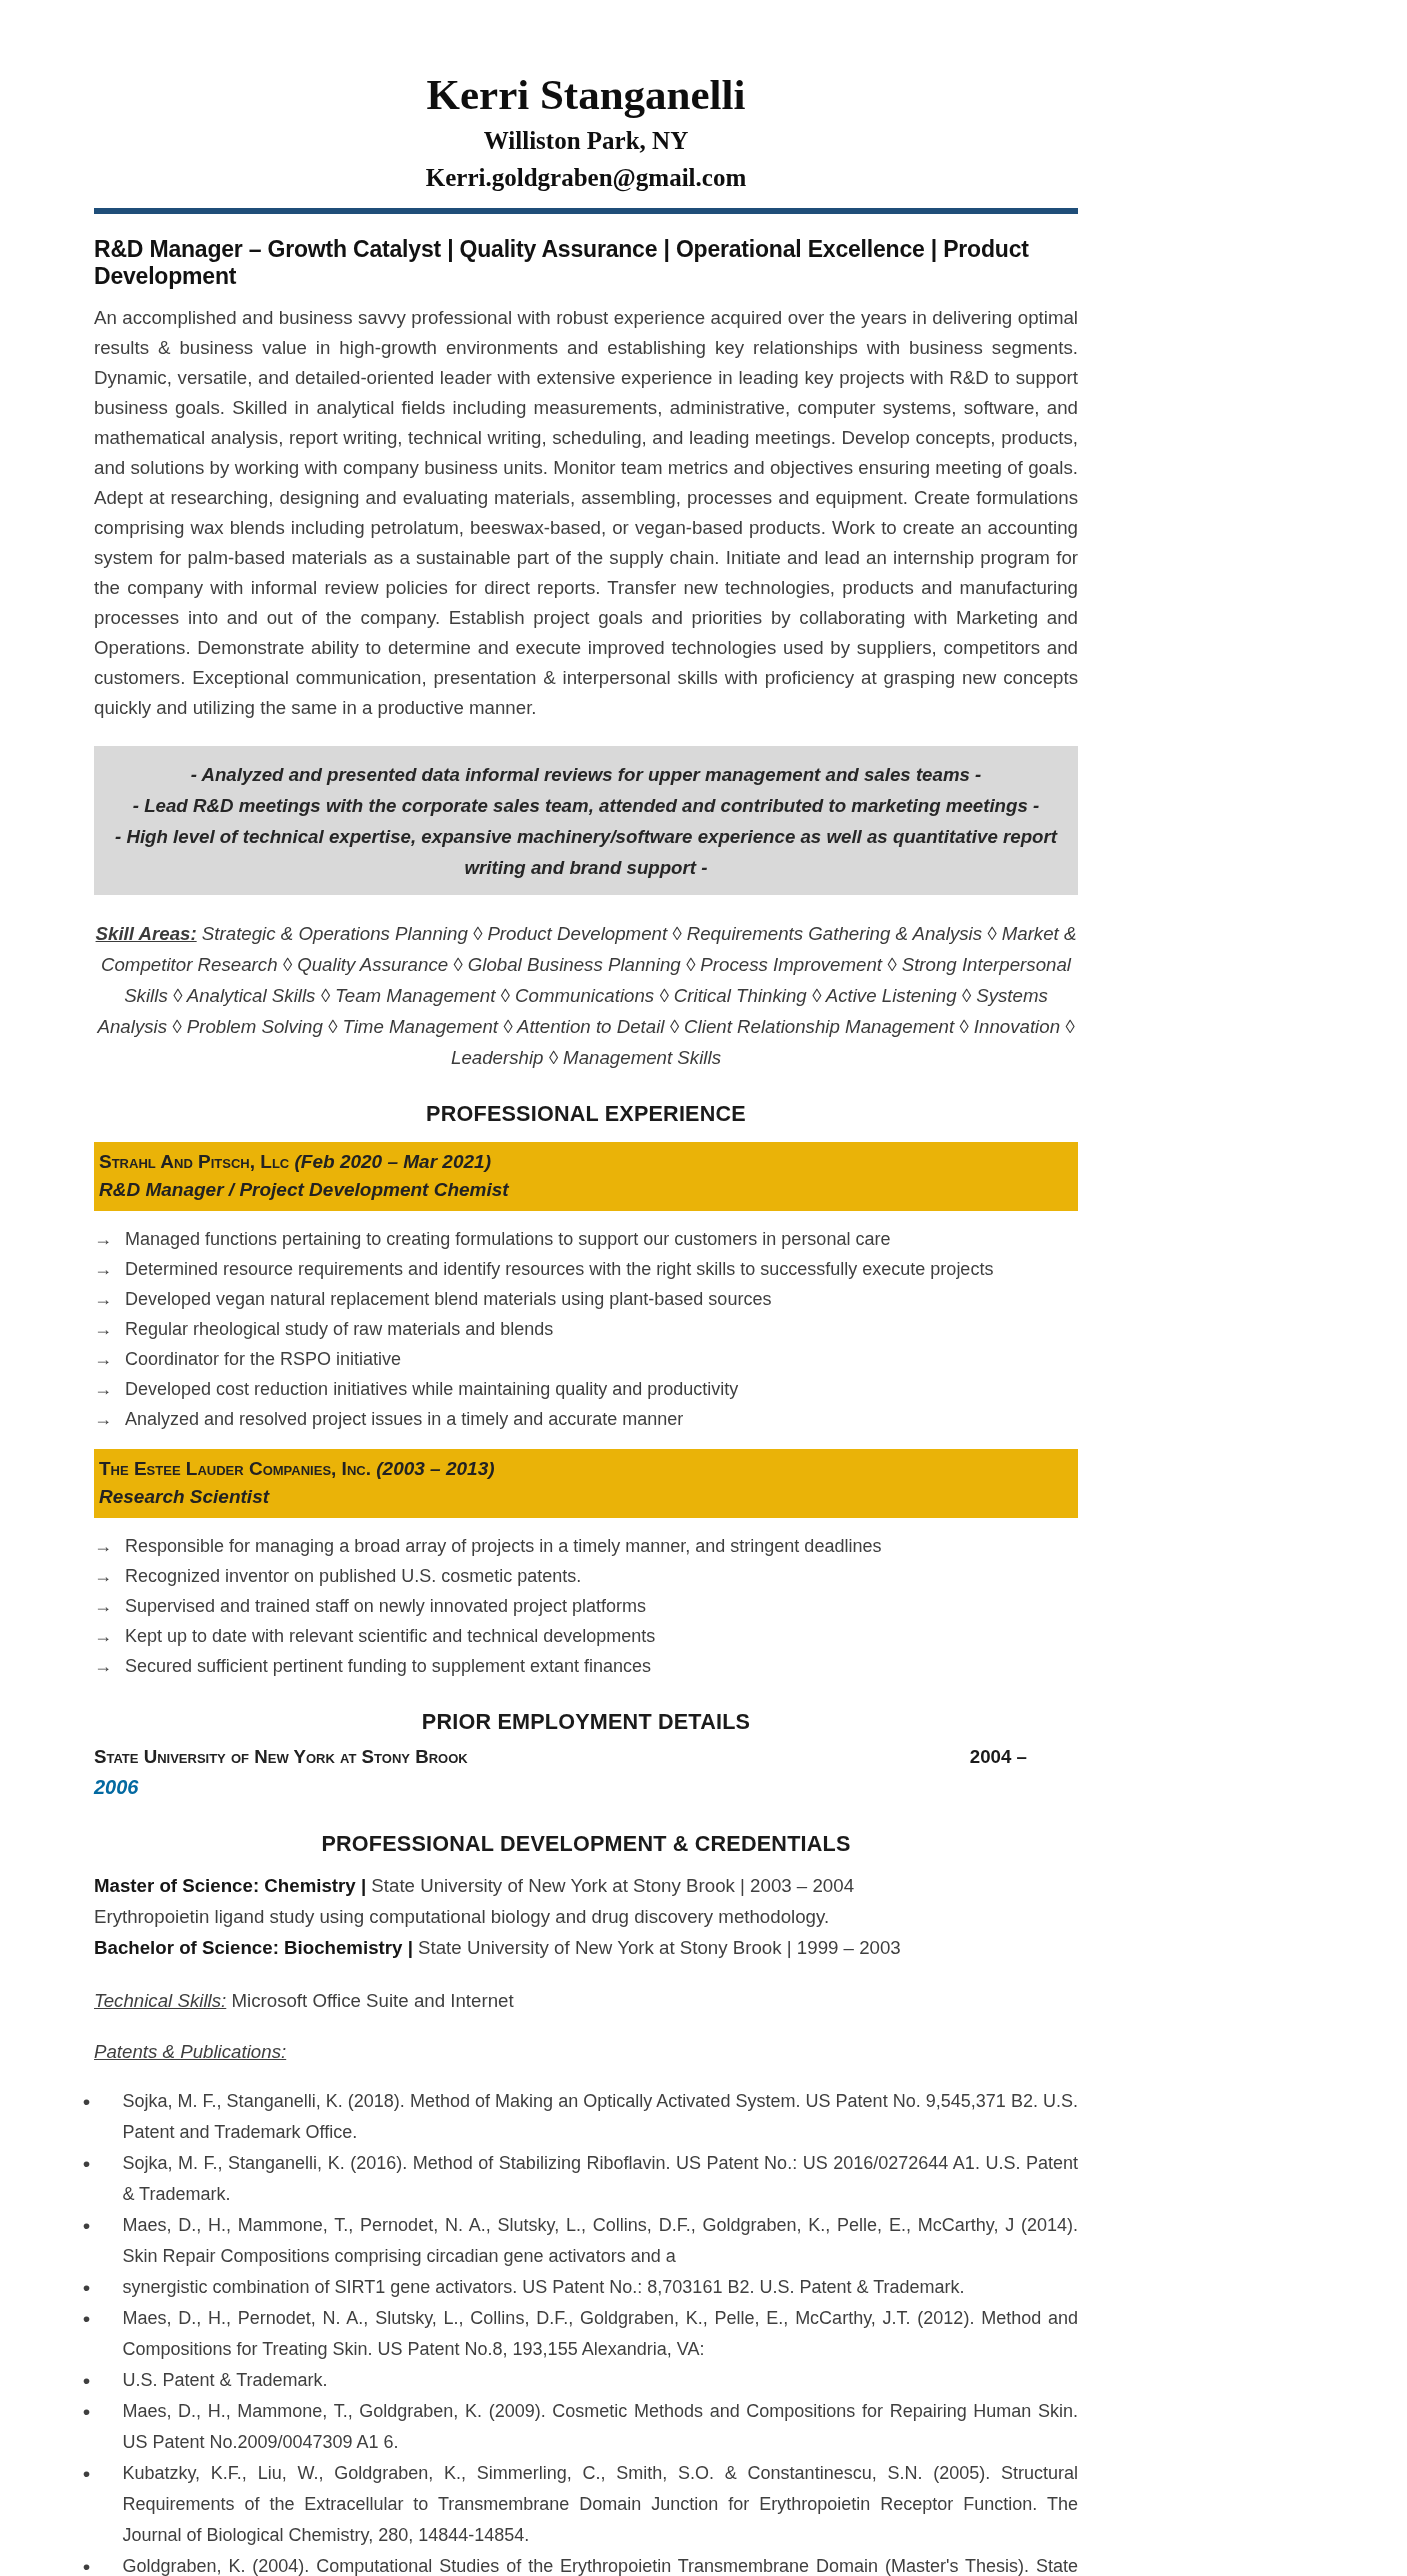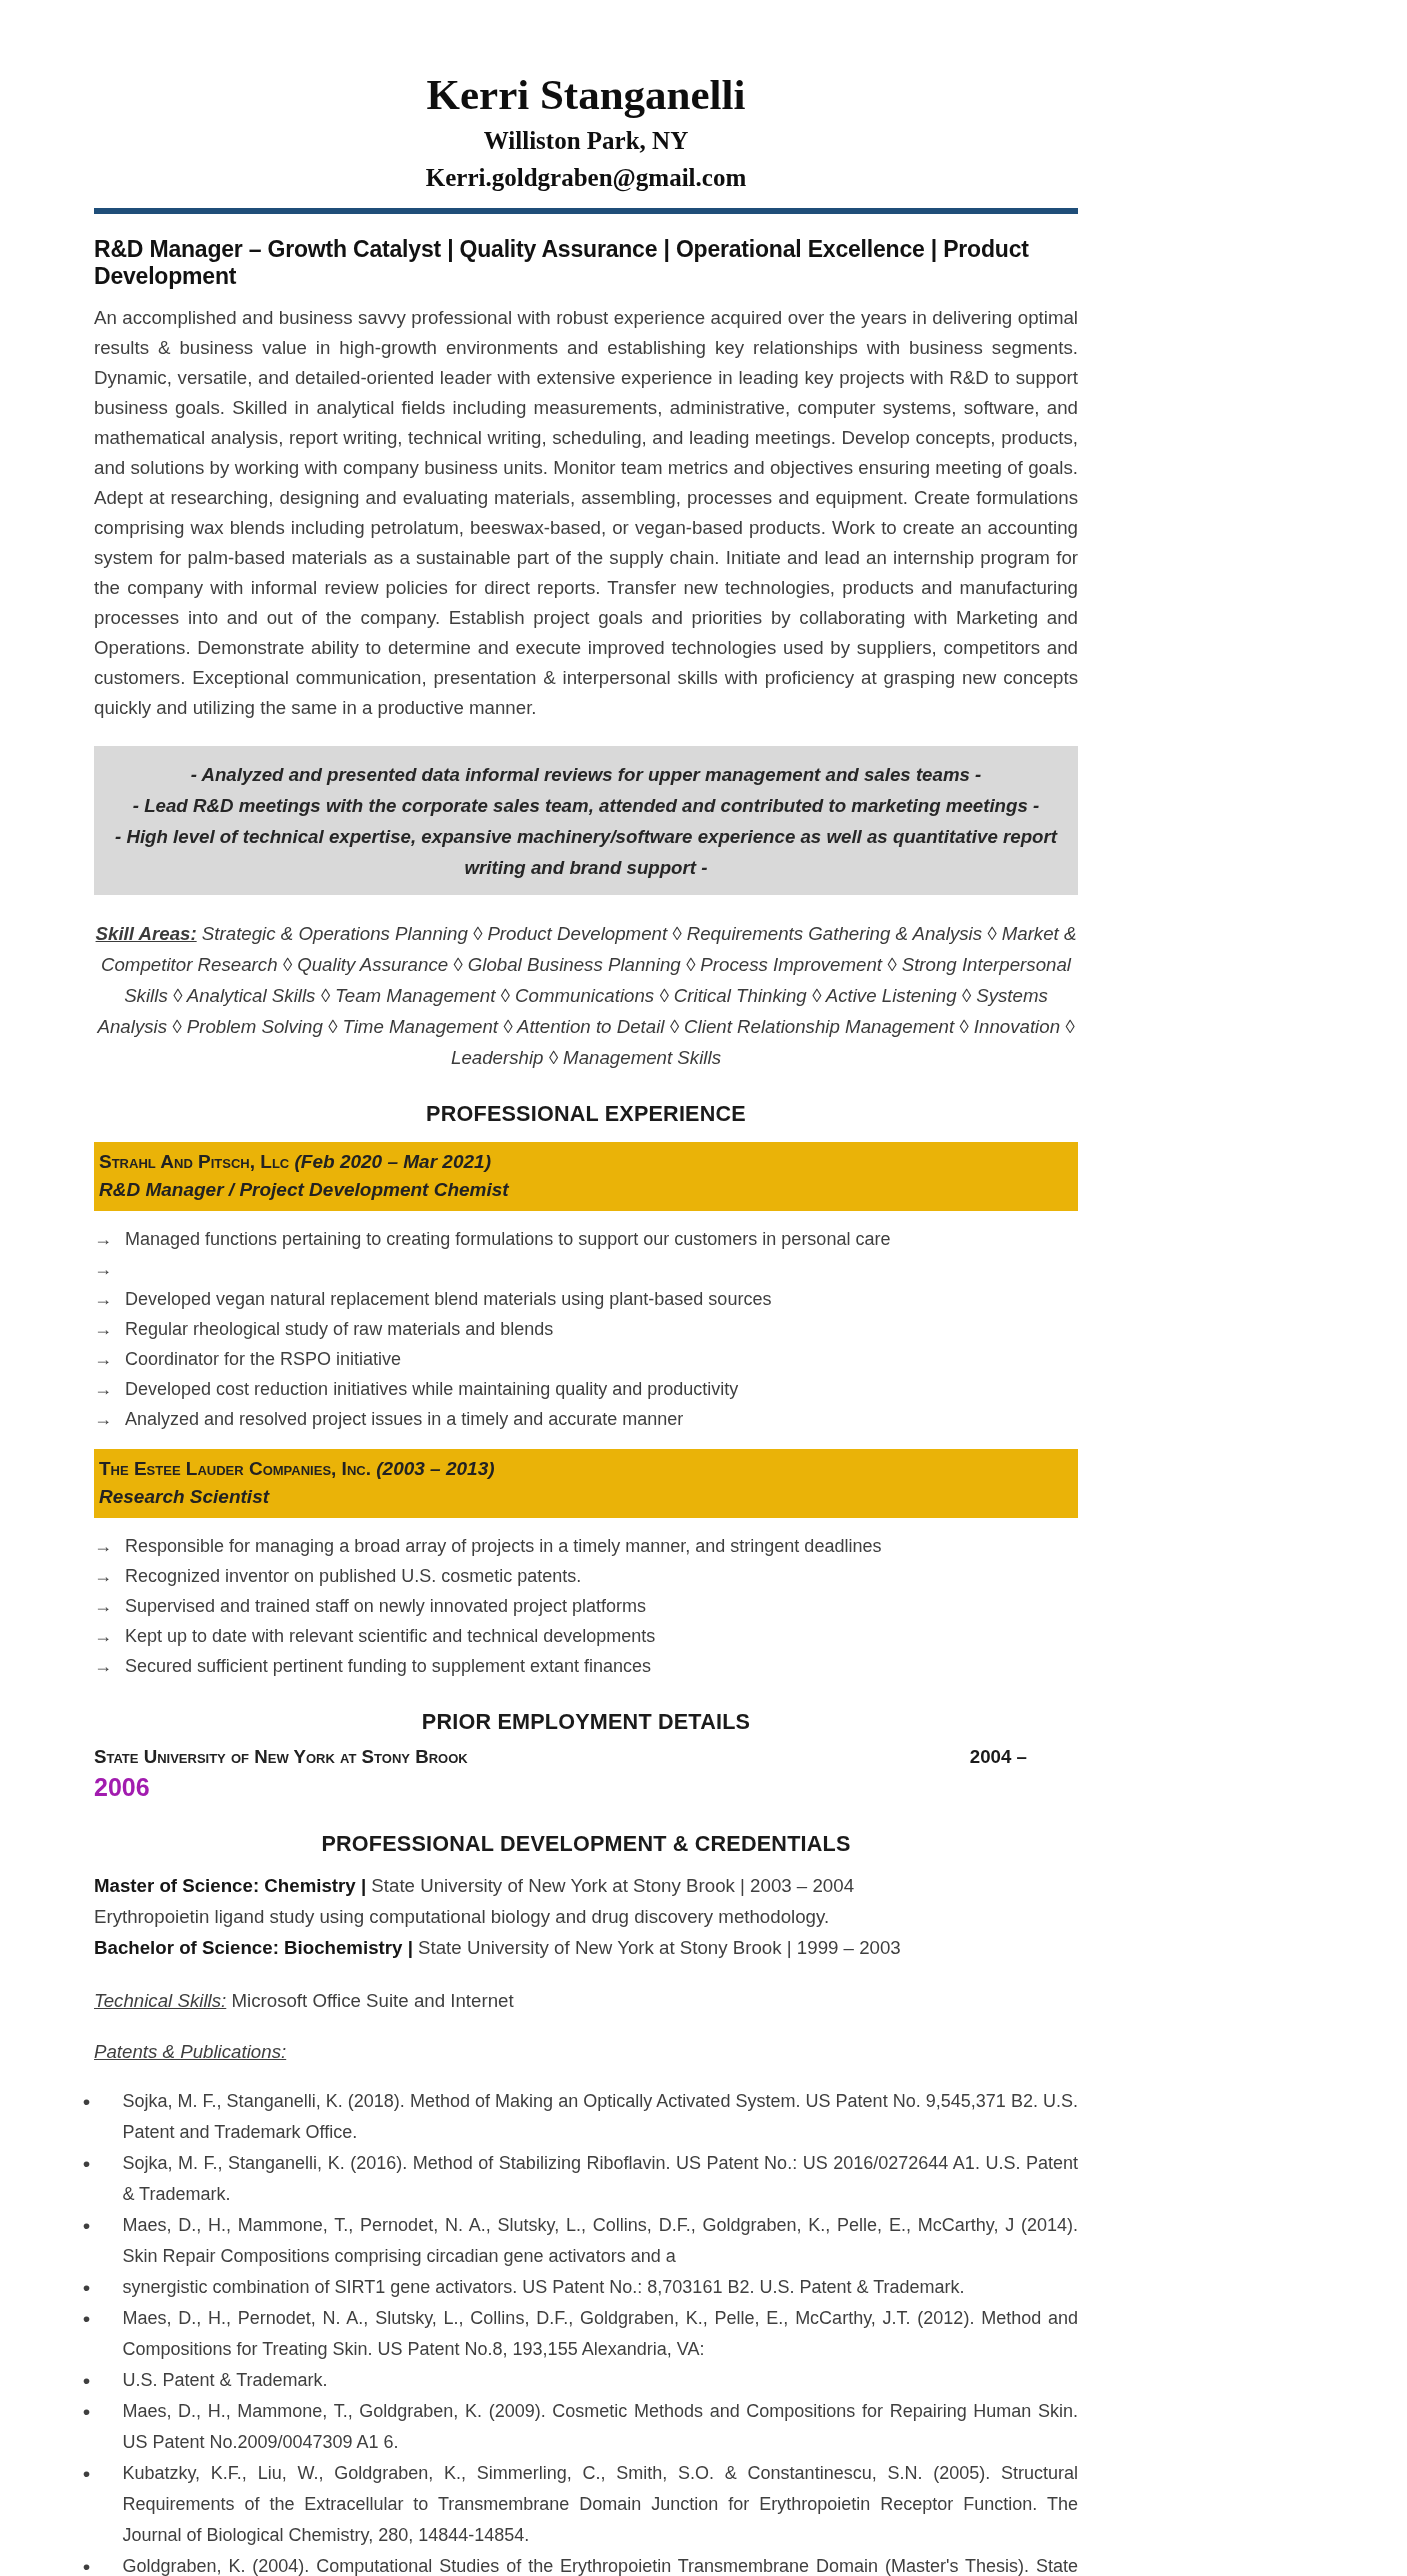--- a/index.html
+++ b/index.html
@@ -60,21 +60,21 @@
   .role { font-size:19px; line-height:28px; font-weight:bold; font-style:italic; color:#222222; }
 
   ul.bullets { list-style:none; margin:12.4px 0 0 0; padding:0; }
   ul.bullets li { display:flex; font-size:18px; line-height:30px; color:#3f3f3f; }
   .marker { flex:none; }
   .marker.arrow { width:31px; }
 
   .prior-row { display:flex; justify-content:space-between; margin-top:6.6px; font-size:18.7px; line-height:31px; }
   .prior-emp { font-variant:small-caps; font-weight:bold; color:#222222; }
   .prior-date { font-weight:bold; color:#1b1b1b; padding-right:51px; }
-  .prior-wrap { font-weight:bold; color:#a21caf; font-size:25px; line-height:31px; }
+  .prior-wrap { font-weight:bold; color:#0369a1; font-size:20px; line-height:31px;font-style:italic; }
 
   .edu { margin-top:13.3px; }
   .edu p { margin:0; font-size:18.7px; line-height:31px; color:#3f3f3f; }
   .edu strong { color:#161616; }
 
   .tech { margin-top:21.6px; font-size:18.7px; line-height:31px; color:#3f3f3f; }
   .iu { font-style:italic; text-decoration:underline; }
   .pub-label { margin-top:20px; font-size:18.7px; line-height:31px; color:#3f3f3f; }
 
   ul.pubs { list-style:none; margin:3.3px 0 0 -11.6px; padding:0; }
@@ -119,20 +119,21 @@
       <div class="role">R&amp;D Manager / Project Development Chemist</div>
     </div>
     <ul class="bullets">
   <li>
     <span class="marker arrow">→</span>
     <span class="btxt">Managed functions pertaining to creating formulations to support our customers in personal care</span>
   </li>
 
   <li>
     <span class="marker arrow">→</span>
+    <span class="btxt">Determined resource requirements and identify resources with the right skills to successfully execute projects</span>
   </li>
 
   <li>
     <span class="marker arrow">→</span>
     <span class="btxt">Developed vegan natural replacement blend materials using plant-based sources</span>
   </li>
 
   <li>
     <span class="marker arrow">→</span>
     <span class="btxt">Regular rheological study of raw materials and blends</span>

